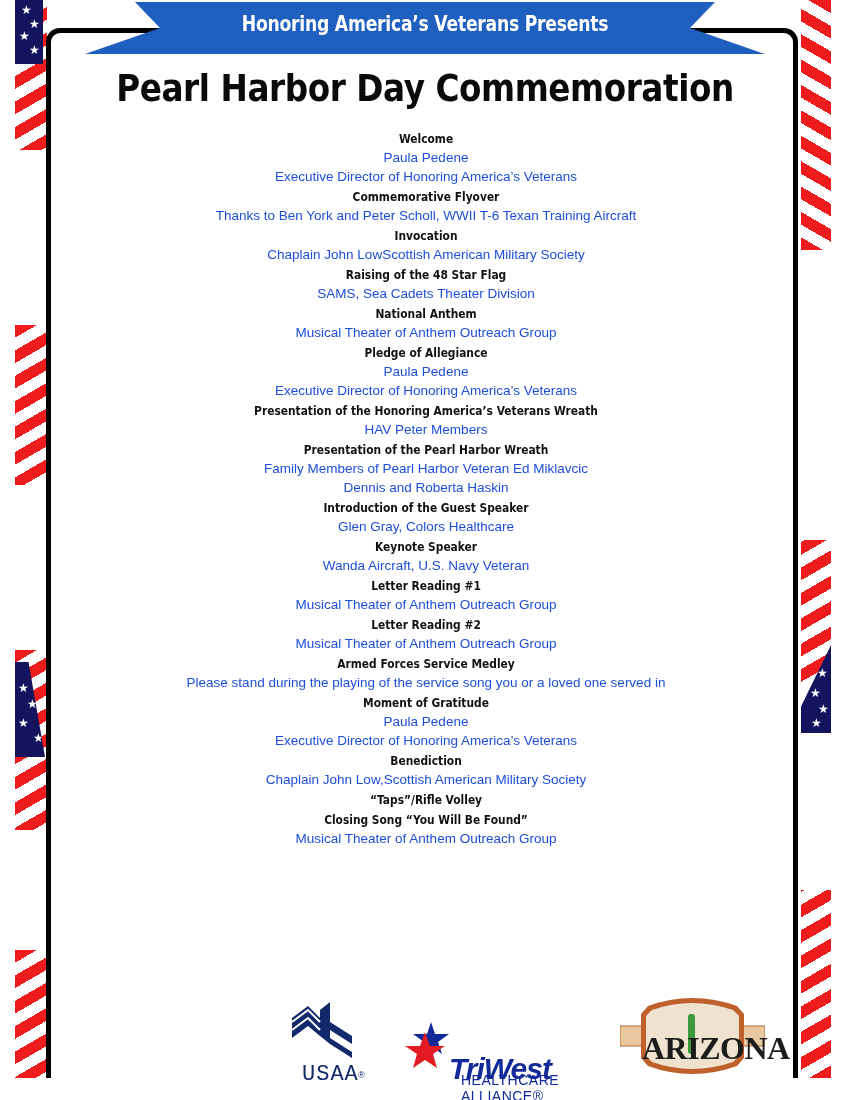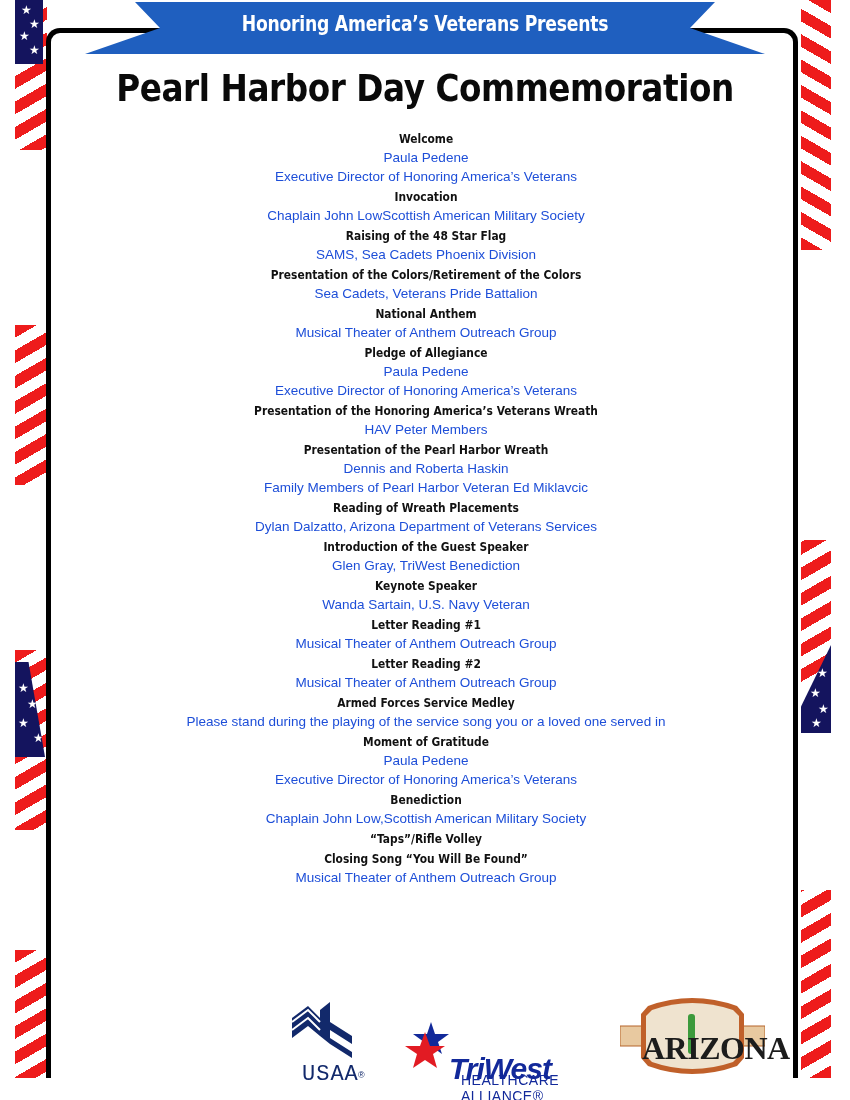--- a/index.html
+++ b/index.html
@@ -93,60 +93,56 @@
 
 <div class="title">Pearl Harbor Day Commemoration</div>
 
 <div class="program">
   <div>
     <div class="item-head">Welcome</div>
     <div class="item-line">Paula Pedene</div>
     <div class="item-line">Executive Director of Honoring America’s Veterans</div>
   </div>
   <div>
+    <div class="item-head">Commemorative Flyover</div>
+    <div class="item-line">Thanks to Ben York and Peter Scholl, WWII T-6 Texan Training Aircraft</div>
+  </div>
+  <div>
     <div class="item-head">Invocation</div>
     <div class="item-line">Chaplain John LowScottish American Military Society</div>
   </div>
   <div>
     <div class="item-head">Raising of the 48 Star Flag</div>
-    <div class="item-line">SAMS, Sea Cadets Phoenix Division</div>
-  </div>
-  <div>
-    <div class="item-head">Presentation of the Colors/Retirement of the Colors</div>
-    <div class="item-line">Sea Cadets, Veterans Pride Battalion</div>
+    <div class="item-line">SAMS, Sea Cadets Theater Division</div>
   </div>
   <div>
     <div class="item-head">National Anthem</div>
     <div class="item-line">Musical Theater of Anthem Outreach Group</div>
   </div>
   <div>
     <div class="item-head">Pledge of Allegiance</div>
     <div class="item-line">Paula Pedene</div>
     <div class="item-line">Executive Director of Honoring America’s Veterans</div>
   </div>
   <div>
     <div class="item-head">Presentation of the Honoring America’s Veterans Wreath</div>
     <div class="item-line">HAV Peter Members</div>
   </div>
   <div>
     <div class="item-head">Presentation of the Pearl Harbor Wreath</div>
+    <div class="item-line">Family Members of Pearl Harbor Veteran Ed Miklavcic</div>
     <div class="item-line">Dennis and Roberta Haskin</div>
-    <div class="item-line">Family Members of Pearl Harbor Veteran Ed Miklavcic</div>
-  </div>
-  <div>
-    <div class="item-head">Reading of Wreath Placements</div>
-    <div class="item-line">Dylan Dalzatto, Arizona Department of Veterans Services</div>
   </div>
   <div>
     <div class="item-head">Introduction of the Guest Speaker</div>
-    <div class="item-line">Glen Gray, TriWest Benediction</div>
+    <div class="item-line">Glen Gray, Colors Healthcare</div>
   </div>
   <div>
     <div class="item-head">Keynote Speaker</div>
-    <div class="item-line">Wanda Sartain, U.S. Navy Veteran</div>
+    <div class="item-line">Wanda Aircraft, U.S. Navy Veteran</div>
   </div>
   <div>
     <div class="item-head">Letter Reading #1</div>
     <div class="item-line">Musical Theater of Anthem Outreach Group</div>
   </div>
   <div>
     <div class="item-head">Letter Reading #2</div>
     <div class="item-line">Musical Theater of Anthem Outreach Group</div>
   </div>
   <div>

